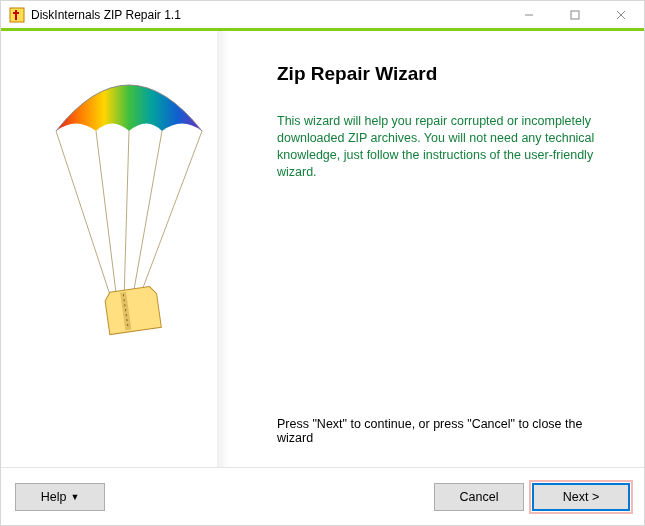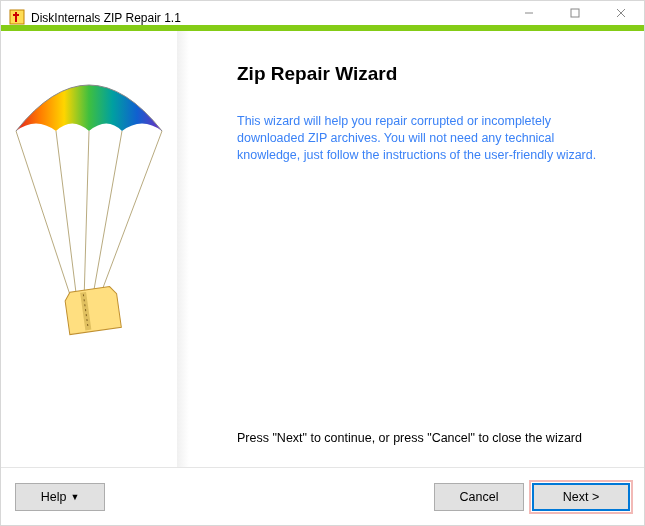--- a/index.html
+++ b/index.html
@@ -1,27 +1,27 @@
 <!DOCTYPE html>
 <html><head>
   <meta charset="utf-8">
   <style>
     * { box-sizing: border-box; margin: 0; padding: 0; font-family: "Segoe UI", Tahoma, sans-serif; }
     body { width: 645px; height: 526px; background: #fff; border: 1px solid #d7d7d7; display: flex; flex-direction: column; }
-    .titlebar { height: 30px; display: flex; align-items: flex-end; padding: 0 0 0 8px; border-bottom: 6px solid #84cc16; }
+    .titlebar { height: 30px; display: flex; align-items: center; padding: 0 0 0 8px; border-bottom: 3px solid #84cc16; }
     .titlebar .icon { width: 16px; height: 16px; margin-right: 6px; }
     .titlebar .title { font-size: 12px; color: #000; flex: 1; }
     .titlebar .controls { display: flex; height: 100%; }
     .titlebar .ctl { width: 46px; height: 100%; display: flex; align-items: center; justify-content: center; color: #999; font-size: 13px; }
-    .content { flex: 1; display: flex; }
+    .content { flex: 1; display: flex; padding-left: 40px; }
     .sidebar { width: 176px; display: flex; flex-direction: column; align-items: center; padding: 30px 12px; }
     .sideshadow { width: 12px; background: linear-gradient(to right, #f0f0f0 0, #fff 100%); }
     .main { flex: 1; padding: 32px 30px 16px 48px; display: flex; flex-direction: column; }
     .heading { font-size: 19px; font-weight: bold; color: #000; margin-bottom: 28px; }
-    .body-text { font-size: 12.5px; color: #3b82f6; line-height: 1.35; }
+    .body-text { font-size: 12.5px; color: #15803d; line-height: 1.35; }
     .spacer { flex: 1; }
     .hint { font-size: 12.5px; color: #000; margin-bottom: 6px; }
     .footer { height: 58px; border-top: 1px solid #e5e5e5; display: flex; align-items: center; padding: 0 14px; gap: 8px; }
     .btn { height: 28px; min-width: 90px; padding: 0 14px; background: #e1e1e1; border: 1px solid #adadad; font-size: 12.5px; color: #000; display: inline-flex; align-items: center; justify-content: center; cursor: default; }
     .btn.next { border: 2px solid #0078d7; outline: 2px solid #f2b9b6; outline-offset: 1px; min-width: 98px; }
     .caret { margin-left: 4px; font-size: 9px; }
     .flexgap { flex: 1; }
   </style>
 </head>
 <body>

